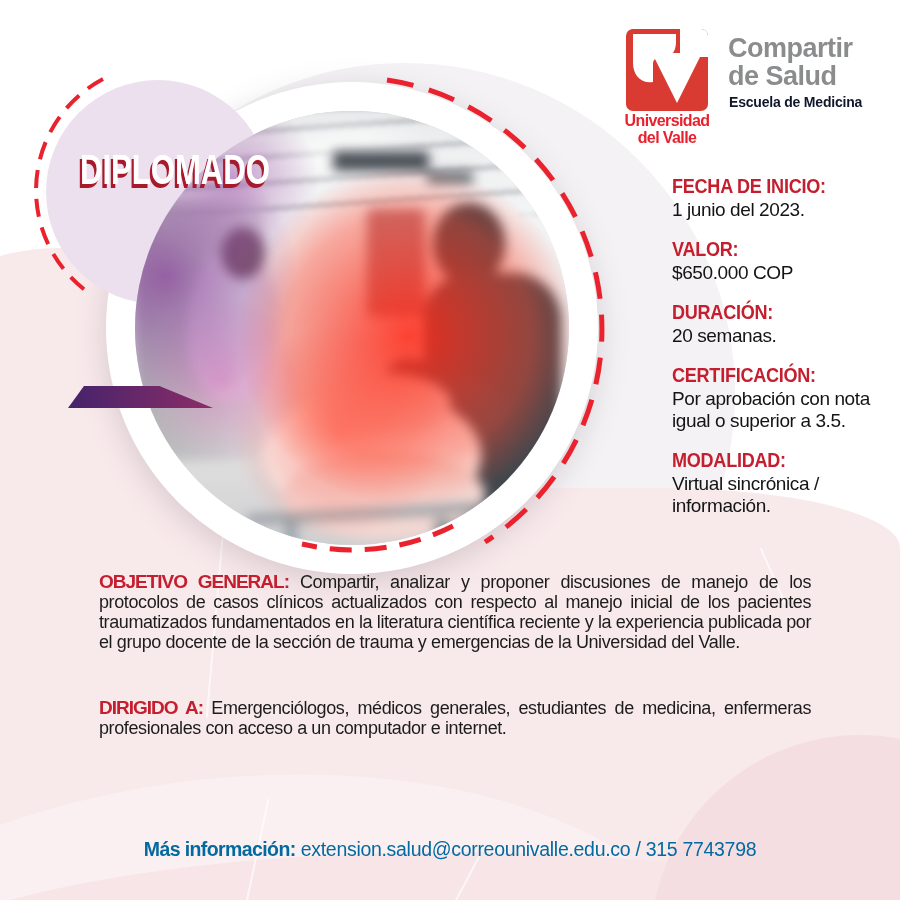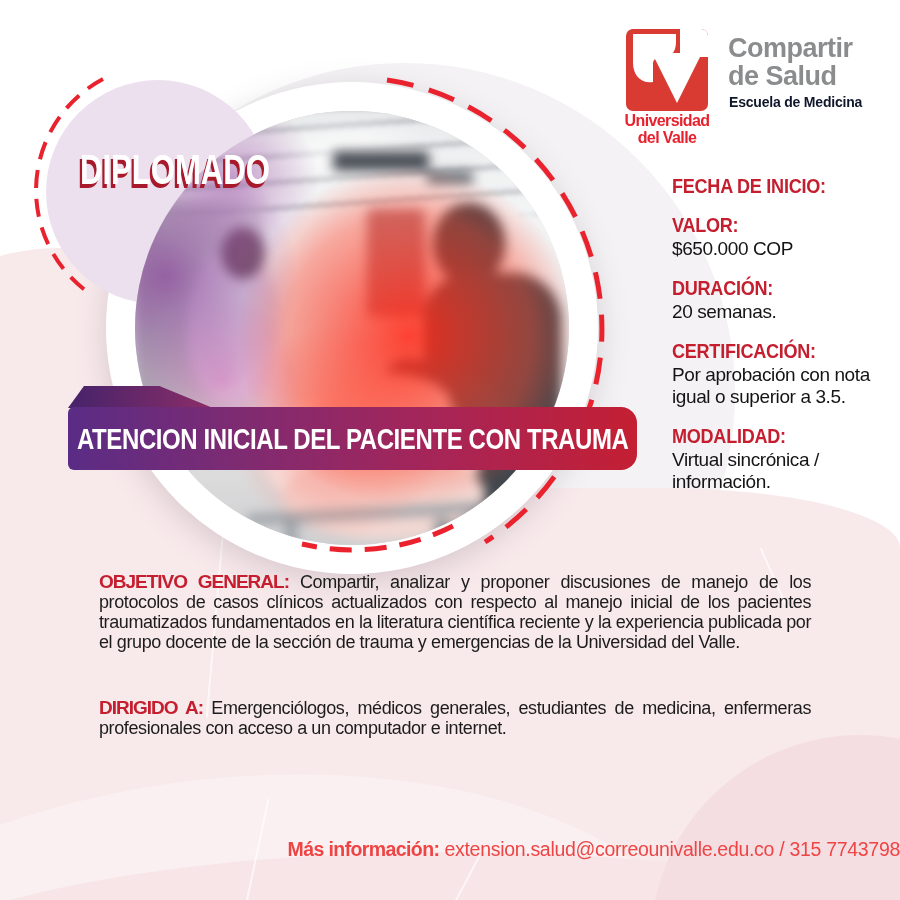--- a/index.html
+++ b/index.html
@@ -82,21 +82,21 @@
   .detail .lbl{color:#c41e2f;font-weight:bold;font-size:21px;line-height:22px;letter-spacing:-.3px;
     transform:scaleX(.86);transform-origin:0 50%;white-space:nowrap;}
   .detail .val{color:#141414;font-size:19px;line-height:22px;letter-spacing:-.4px;margin-top:2px;}
   
   .para{left:99px;width:712px;color:#1c1c1c;font-size:18px;line-height:20px;
     letter-spacing:-.4px;text-align:justify;}
   .p1{top:572px;}
   .p2{top:698px;}
   .redlbl{color:#c41e2f;font-weight:bold;font-size:19px;letter-spacing:-1px;}
   
-  .contact{left:0;right:0;top:838px;text-align:right;font-size:19.5px;color:#ef4444;letter-spacing:-.3px;}
+  .contact{left:0;right:0;top:838px;text-align:center;font-size:19.5px;color:#0369a1;letter-spacing:-.3px;}
   .contact b{letter-spacing:-.6px;}
 </style>
 </head>
 <body>
 
 <div class="page">
 
   <div class="abs faint-circle"></div>
   <div class="abs blob-left"></div>
   <div class="abs pink-main"></div>
@@ -138,43 +138,41 @@
   </div>
 
   <svg class="abs arcs" width="900" height="900" viewBox="0 0 900 900">
     <path d="M 387 80 A 252 252 0 0 1 485 542" fill="none" stroke="#e9222e" stroke-width="5" stroke-dasharray="27 16"></path>
     <path d="M 453 526 A 222 222 0 0 1 302 544" fill="none" stroke="#e9222e" stroke-width="5" stroke-dasharray="22 13"></path>
     <path d="M 103 79 A 126 126 0 0 0 85 290" fill="none" stroke="#e9222e" stroke-width="4" stroke-dasharray="18 11"></path>
   </svg>
 
   <div class="abs kicker">DIPLOMADO</div>
   <div class="abs wedge"></div>
-  <div class="abs banner">
-    <span>ATENCION INICIAL DEL PACIENTE CON TRAUMA</span>
-  </div>
 
   <svg class="abs logo-svg" width="82" height="82" viewBox="0 0 82 82">
     <rect x="0" y="0" width="82" height="82" rx="7" fill="#d93a32"></rect>
     <path d="M54 0 h21 a7 7 0 0 1 7 7 v21 h-28 z" fill="#ffffff"></path>
     <path d="M7 5 H50 V13 C50 24 44 29 34 29 C29 29 27 31 27 35 V53 C15 55 7 46 7 34 Z" fill="#ffffff"></path>
     <path d="M26 24 H76 L51 74 Z" fill="#ffffff"></path>
   </svg>
   <div class="abs logo-text">
     <div>Universidad</div>
     <div>del Valle</div>
   </div>
   <div class="abs faculty">
     <div>Compartir</div>
     <div>de Salud</div>
   </div>
   <div class="abs school">Escuela de Medicina</div>
 
   <div class="abs details">
     <div class="detail">
       <div class="lbl">FECHA DE INICIO:</div>
+      <div class="val">1 junio del 2023.</div>
     </div>
     <div class="detail">
       <div class="lbl">VALOR:</div>
       <div class="val">$650.000 COP</div>
     </div>
     <div class="detail">
       <div class="lbl">DURACIÓN:</div>
       <div class="val">20 semanas.</div>
     </div>
     <div class="detail">

